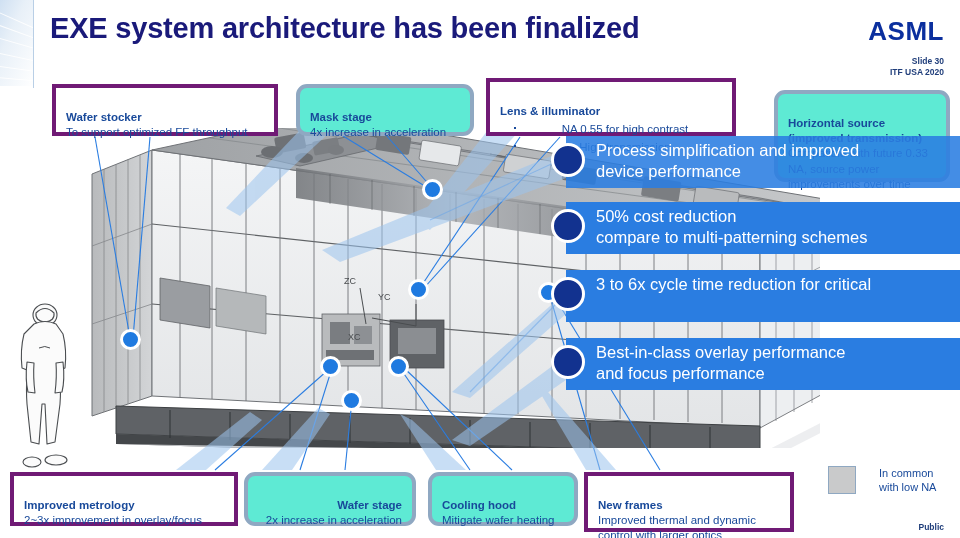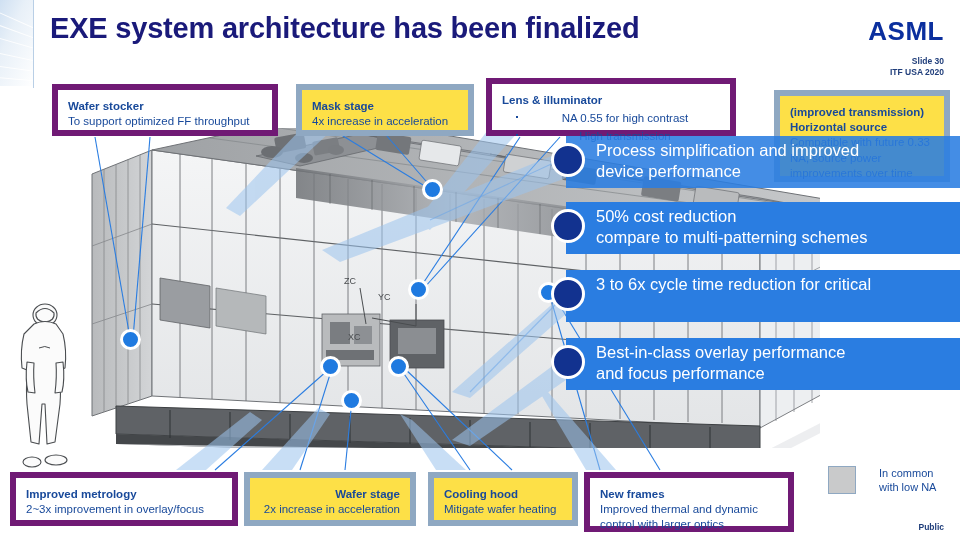--- a/index.html
+++ b/index.html
@@ -46,26 +46,26 @@
     position:absolute;right:16px;top:56px;text-align:right;
     font-size:8.5px;font-weight:bold;color:#1f3d7a;line-height:1.35;
   }
   .public{
     position:absolute;right:16px;bottom:6px;
     font-size:8.5px;font-weight:bold;color:#1f3d7a;
   }
 
   
   .cbox{
-    position:absolute;border:6px solid #701a75;box-sizing:border-box;
+    position:absolute;border:4px solid #701a75;box-sizing:border-box;
     color:#18499a;font-size:11.5px;line-height:1.32;
-    padding:9px 10px 7px 10px;
+    padding:22px 10px 7px 10px;
   }
   .cbox.white{background:#ffffff;}
-  .cbox.grey{background:#fde047;border-color:#8fa8c2;}
+  .cbox.grey{background:#5eead4;border-color:#8fa8c2;border-radius:11px;}
   .cbox b{display:block;font-weight:bold;}
   .cbox .sub{display:block;font-weight:normal;}
   .cbox ul{margin:2px 0 0 0;padding:0 0 0 14px;list-style:none;}
   .cbox ul li{position:relative;margin-top:3px;padding-left:14px;text-align:center;}
   .cbox ul li:before{
     content:"";position:absolute;left:0;top:5px;width:2px;height:2px;
     background:#18499a;
   }
 
   
@@ -340,22 +340,22 @@
 
   <div class="cbox white" style="left:486px;top:78px;width:250px;height:58px;">
     <b>Lens &amp; illuminator</b>
     <ul>
       <li>NA 0.55 for high contrast</li>
       <li>High transmission</li>
     </ul>
   </div>
 
   <div class="cbox grey" style="left:774px;top:90px;width:176px;height:92px;">
+    <b>Horizontal source</b>
     <b>(improved transmission)</b>
-    <b>Horizontal source</b>
     <span class="sub">Compatible with future 0.33 NA, source power improvements over time</span>
   </div>
 
   <div class="cbox white" style="left:10px;top:472px;width:228px;height:54px;">
     <b>Improved metrology</b>
     <span class="sub">2~3x improvement in overlay/focus</span>
   </div>
 
   <div class="cbox grey" style="left:244px;top:472px;width:172px;height:54px;text-align:right;">
     <b>Wafer stage</b>

